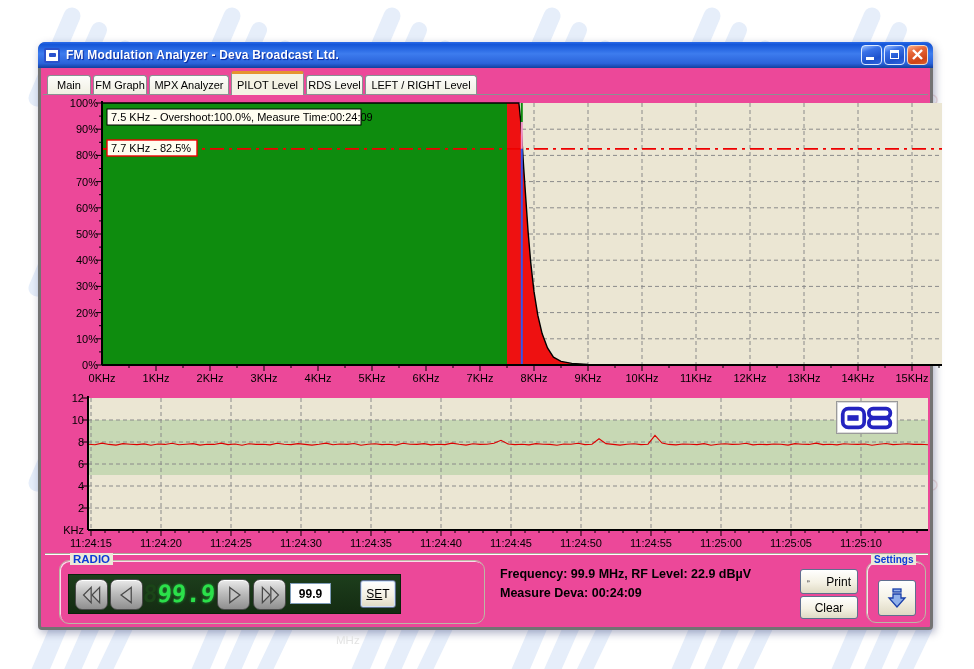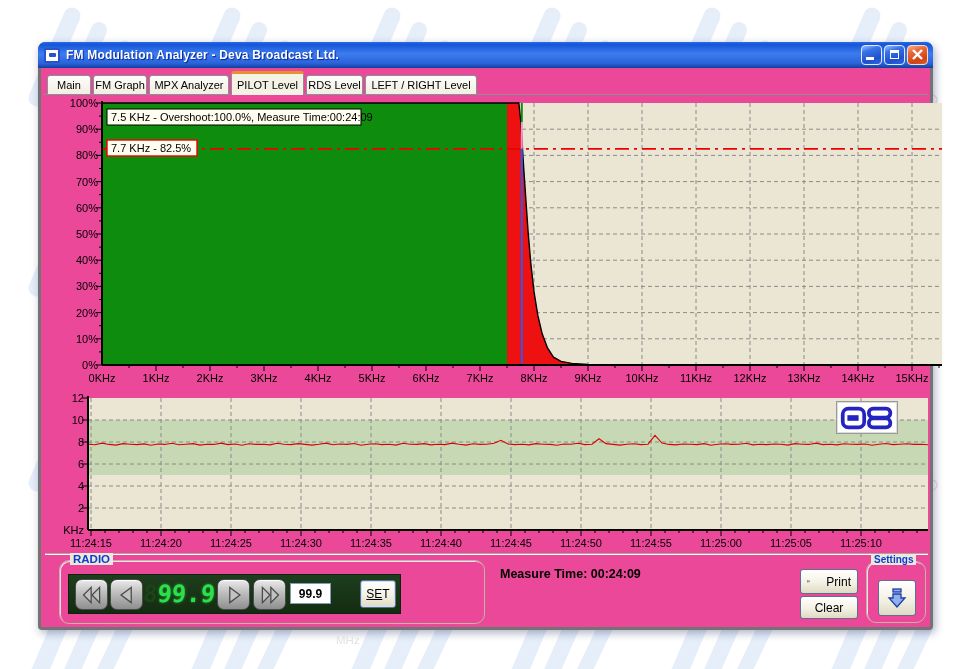--- a/index.html
+++ b/index.html
@@ -566,21 +566,22 @@
         <input class="freqinput" value="99.9" style="">
         <span class="mhz">MHz</span>
         <button class="xpbtn setbtn">
             <span><u>SE</u><span>T</span></span>
           </button>
       </div>
     </div>
 
 
     <div class="info">
-      <div>Measure Time: 00:24:09</div>
+      <div>Frequency: 99.9 MHz, RF Level: 22.9 dBµV</div>
+      <div>Measure Deva: 00:24:09</div>
     </div>
 
     <button class="xpbtn printbtn">
       <svg width="16" height="15" viewBox="0 0 16 15">
         <rect x="4" y="1" width="8" height="4" fill="#fff" stroke="#555" stroke-width="1"></rect>
         <rect x="1.5" y="5" width="13" height="5" fill="#cfc9b8" stroke="#555" stroke-width="1"></rect>
         <rect x="4" y="9" width="8" height="5" fill="#fff" stroke="#555" stroke-width="1"></rect>
         <circle cx="12.5" cy="7" r="0.9" fill="#3a6a3a"></circle>
       </svg>
       <span>Print</span>

